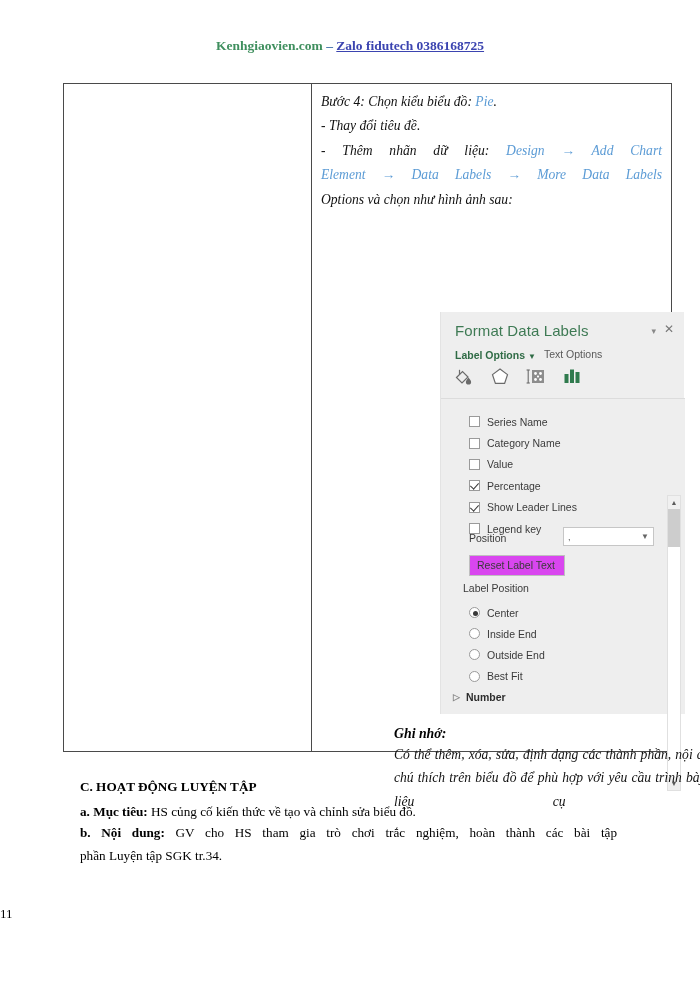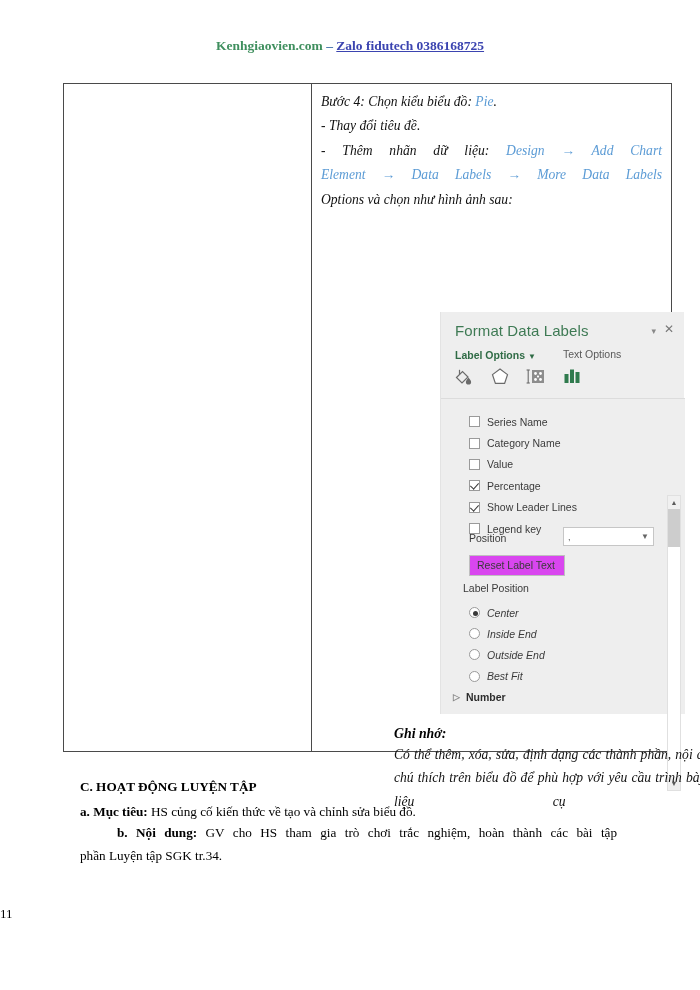--- a/index.html
+++ b/index.html
@@ -81,21 +81,21 @@
   .pane-dd {
     position: absolute; right: 28px; top: 14px;
     font-size: 9px; color: #888;
   }
   .pane-close {
     position: absolute; right: 10px; top: 11px;
     font-size: 12px; color: #777; line-height: 1;
   }
   .tabs {
     position: absolute; left: 14px; top: 33px;
-    display: flex; align-items: center; gap: 27px;
+    display: flex; align-items: center; gap: 8px;
   }
   .tab-lo {
     font-size: 10.5px; font-weight: bold; color: #2f6b45;
   }
   .tab-caret { font-size: 8px; color: #2f6b45; margin-left: 3px; }
   .tab-to { font-size: 10.5px; color: #5a5a5a; }
 
   .icon-row {
     position: absolute; left: 12px; top: 54px;
     display: flex; align-items: flex-end; gap: 14px;
@@ -162,21 +162,21 @@
 
   .lp-title {
     position: absolute; left: 22px; top: 183px;
     font-size: 10.5px; color: #3a3a3a;
   }
 
   .radio-list { position: absolute; left: 28px; top: 203px; width: 180px; }
   .rad-row {
     display: flex; align-items: center;
     height: 21.2px;
-    font-size: 10.5px; color: #3a3a3a; font-style: italic;
+    font-size: 10.5px; color: #3a3a3a;
   }
   .rad {
     width: 11px; height: 11px; border-radius: 50%;
     border: 1px solid #9a9a9a; background: #fff;
     margin-right: 7px; position: relative; flex: none;
   }
   .rad.on::after {
     content:"";
     position:absolute; left:2.5px; top:2.5px;
     width: 5px; height: 5px; border-radius: 50%;
@@ -387,17 +387,17 @@
       <div class="ghinho">Ghi nhớ:</div>
       <div class="ital j">Có thể thêm, xóa, sửa, định dạng các thành phần, nội dung chú thích trên biểu đồ để phù hợp với yêu cầu trình bày dữ liệu cụ thể.</div>
     </div>
 
   </div>
 </div>
 
 <div class="body-sec">
   <div class="b-head">C. HOẠT ĐỘNG LUYỆN TẬP</div>
   <p class="b-line"><b>a. Mục tiêu:</b><span> HS củng cố kiến thức về tạo và chỉnh sửa biểu đồ.</span></p>
-  <p class="b-line" style="text-align:justify; text-align-last:justify;margin-left:37px;"><b>b. Nội dung:</b><span> GV cho HS tham gia trò chơi trắc nghiệm, hoàn thành các bài tập</span></p>
+  <p class="b-line" style="text-align:justify; text-align-last:justify;"><b>b. Nội dung:</b><span> GV cho HS tham gia trò chơi trắc nghiệm, hoàn thành các bài tập</span></p>
   <p class="b-cont">phần Luyện tập SGK tr.34.</p>
 </div>
 
 <div class="page-num">11</div>
 
 </body></html>

